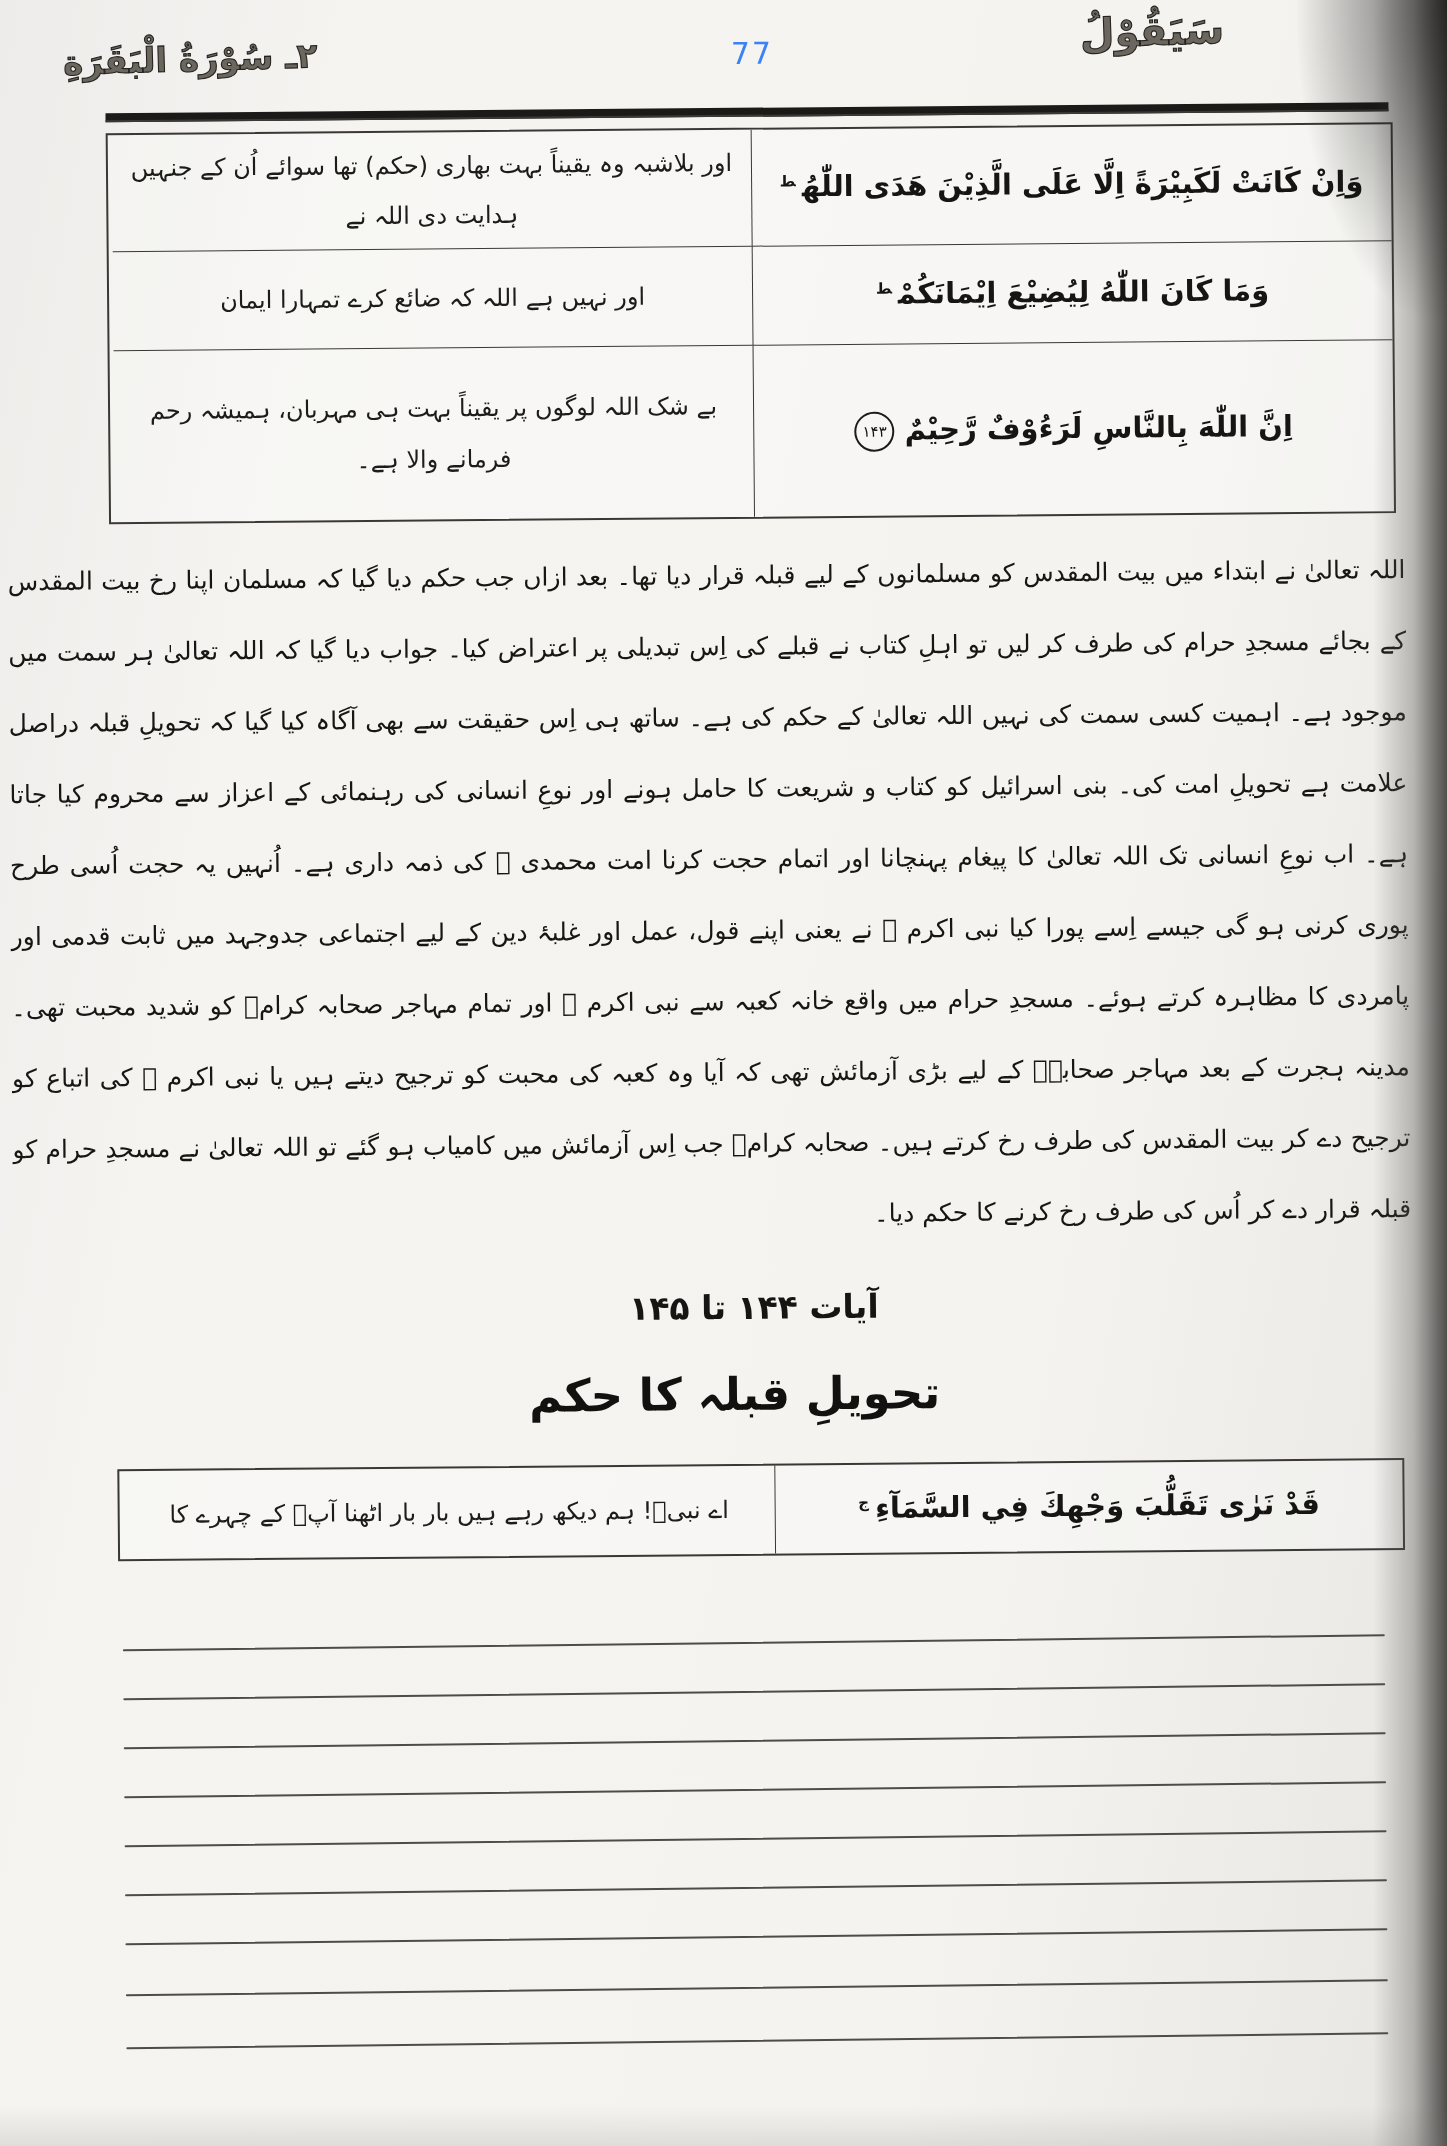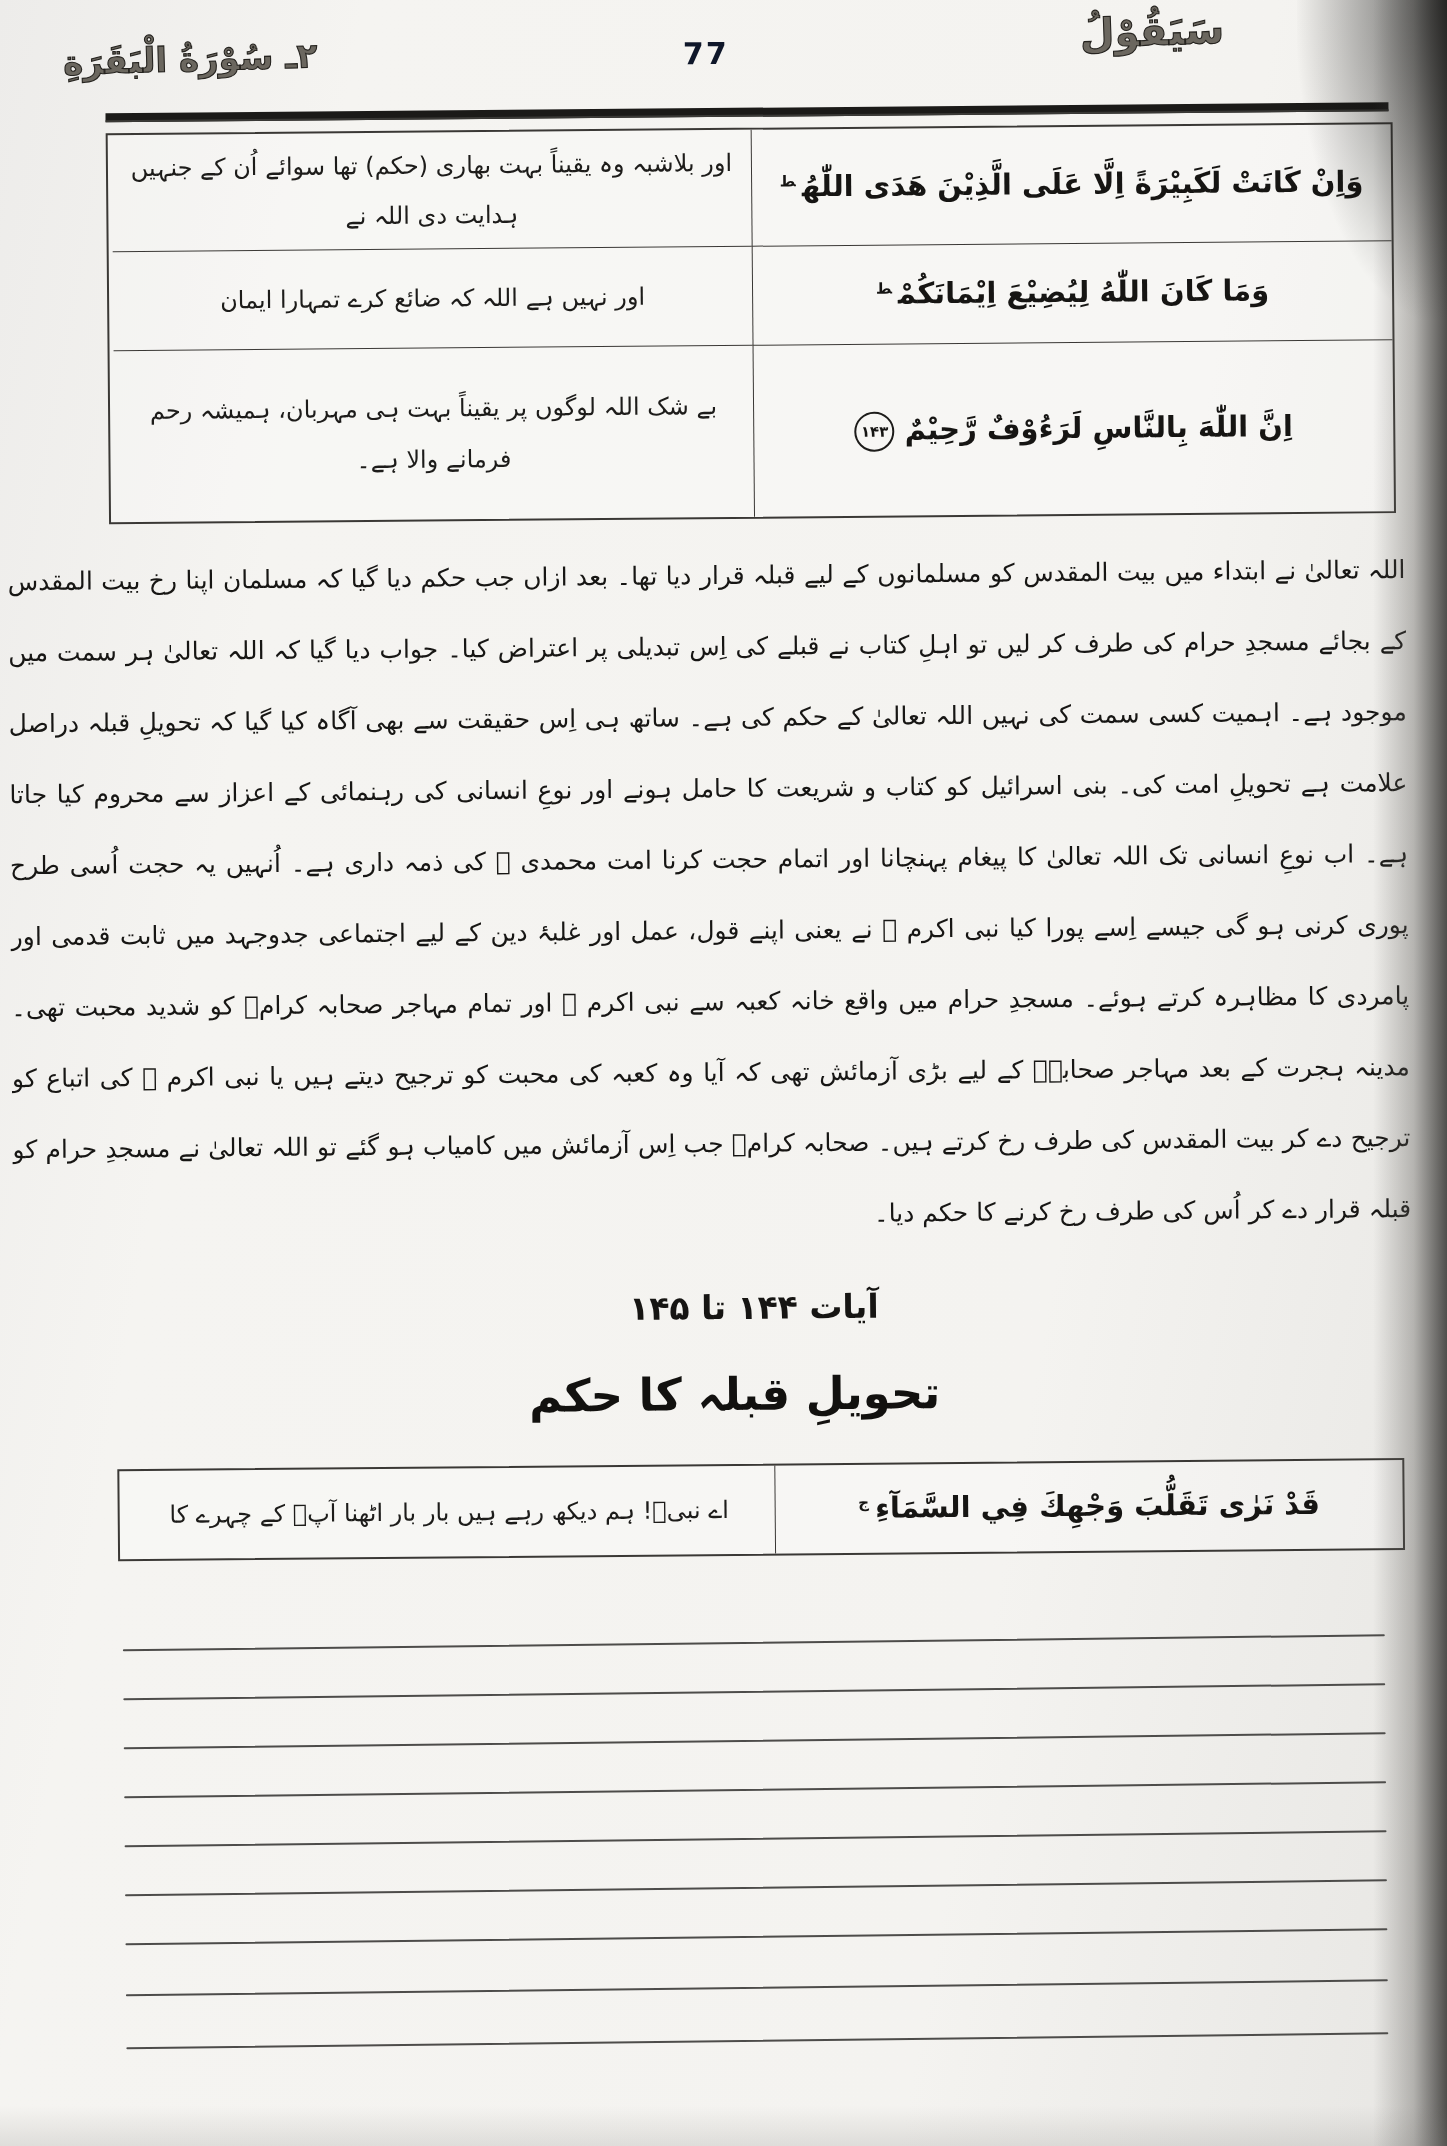--- a/index.html
+++ b/index.html
@@ -13,22 +13,22 @@
   .tilt{position:absolute;inset:0;transform:rotate(-0.5deg);transform-origin:50% 40%;}
 
   
   .hdr-left{
     position:absolute;top:34px;right:1090px;left:70px;text-align:left;
     font-size:34px;font-weight:bold;direction:rtl;
     color:#6b675f;-webkit-text-stroke:1.1px #25231f;letter-spacing:1px;
     transform:rotate(-1.2deg);
   }
   .hdr-num{
-    position:absolute;top:36px;left:690px;width:90px;text-align:left;
-    font-size:30px;font-weight:bold;color:#0f172a;letter-spacing:2px;
+    position:absolute;top:36px;left:690px;width:90px;text-align:right;
+    font-size:30px;font-weight:normal;color:#3b82f6;letter-spacing:2px;
   }
   .hdr-right{
     position:absolute;top:10px;right:60px;width:300px;text-align:left;
     font-size:40px;font-weight:bold;direction:rtl;
     color:#6b675f;-webkit-text-stroke:1.1px #25231f;
     transform:rotate(-1.5deg);
   }
   .top-rule{
     position:absolute;top:108px;left:112px;width:1283px;height:7px;
     background:#1b1a18;border-bottom:2px solid #3a3936;
@@ -49,21 +49,21 @@
   .vtable .cell.ur{
     font-size:24px;line-height:2.1;text-align:center;color:#1d1c1a;
     border-left:none;
   }
   .vtable .cell.ar{border-left:1.5px solid #3a3835;} 
   .vtable .row-border{border-bottom:1.5px solid #3a3835;}
   .waqf{font-size:15px;vertical-align:super;font-weight:bold;margin-right:6px;}
   .ayah-circle{
     display:inline-flex;align-items:center;justify-content:center;
     width:36px;height:36px;border:2px solid #1d1c1a;border-radius:50%;
-    font-size:15px;font-weight:bold;margin-right:10px;vertical-align:middle;
+    font-size:15px;font-weight:normal;margin-right:10px;vertical-align:middle;
   }
 
   #table1{top:128px;left:112px;width:1283px;grid-template-columns:640px 639px;}
   #table1 .r1{height:117px;}
   #table1 .r2{height:99px;}
   #table1 .r3{height:171px;}
 
   #table2{top:1464px;left:112px;width:1283px;grid-template-columns:628px 651px;}
   #table2 .r1{height:88px;}
 

